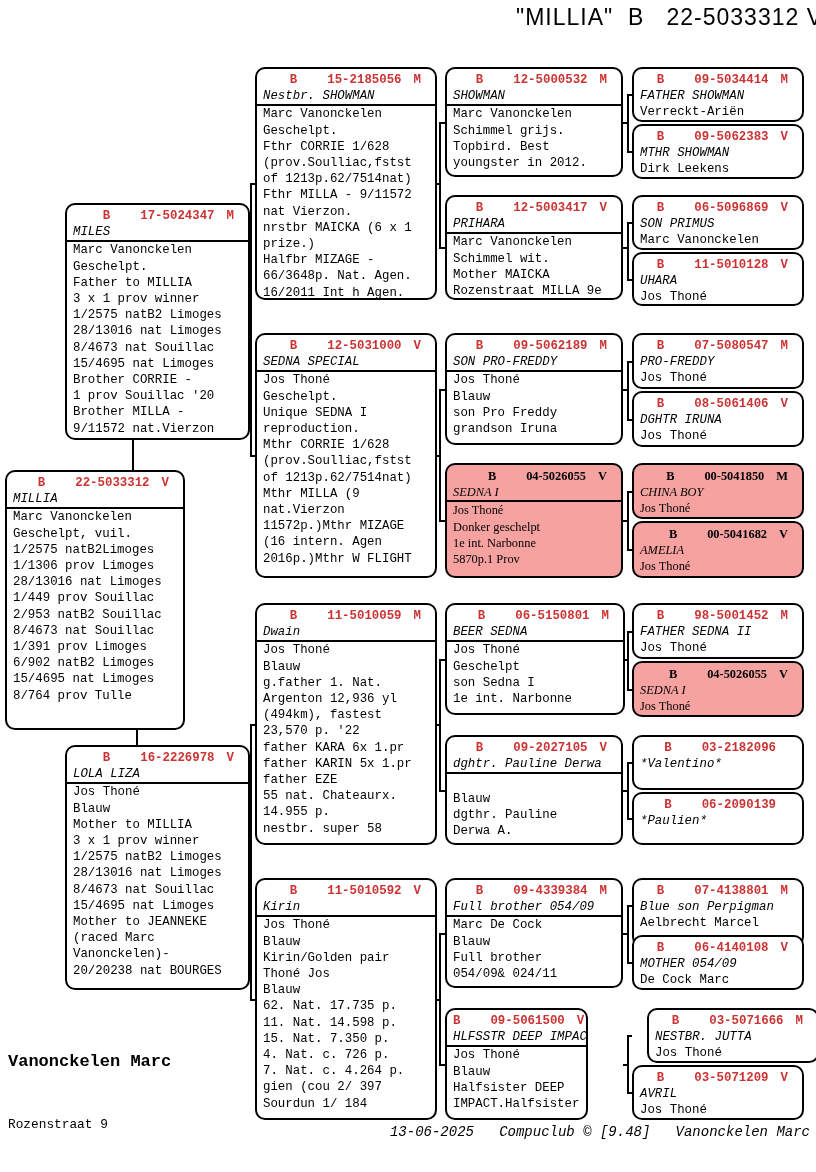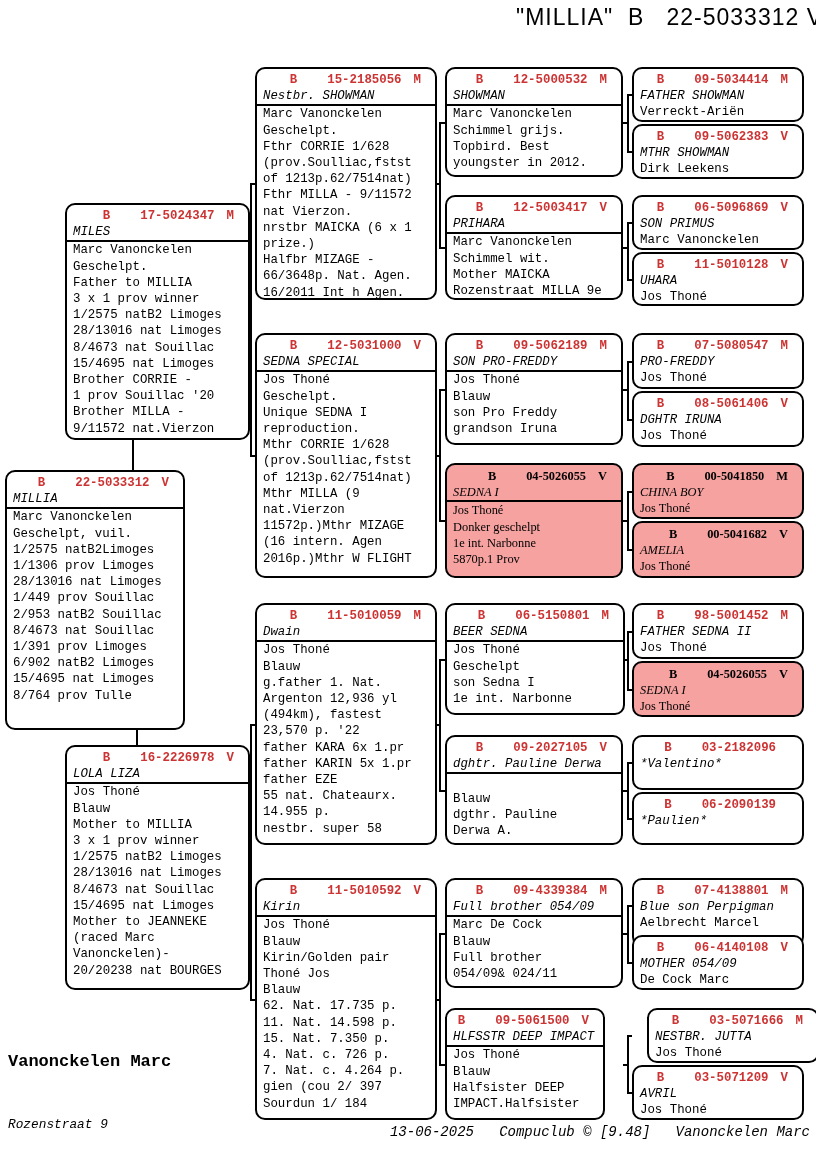--- a/index.html
+++ b/index.html
@@ -22,21 +22,21 @@
   .hdr { color:var(--red,#cc3333); font-weight:bold; padding:1px 14px 0 6px; white-space:pre;text-align:right; }
   .box.pink .hdr { color:#000; }
   .hdr .ring { margin-left:30px; }
   .hdr .sex  { margin-left:12px; }
   .bname { font-style:italic; padding:0 6px; white-space:pre; }
   .bname.rule { border-bottom:2px solid #000; }
   .bl { padding:0 6px; white-space:pre; }
   .conn { position:absolute; background:#000; }
   #contact { position:absolute; left:8px; top:1016px; white-space:pre; }
   #contact .cname { font-weight:bold; font-size:17px; margin-bottom:8px; }
-  #contact .cline { font-size:12.8px; line-height:19px;font-style:italic; }
+  #contact .cline { font-size:12.8px; line-height:19px; }
   #footer {
     position:absolute; right:6px; top:1124px; font-style:italic;
     font-size:14px; white-space:pre; color:#000;
   }
 </style>
 </head>
 <body>
 
 <div id="canvas">
   <div id="page-title">"MILLIA"  B   22-5033312 V</div>
@@ -203,21 +203,21 @@
         <div class="bl">Derwa A.</div>
       </div>
       <div class="box" style="left: 445px; top: 878px; width: 178px; height: 110px;">
         <div class="hdr"><span class="band">B</span><span class="ring">09-4339384</span><span class="sex">M</span></div>
         <div class="bname rule">Full brother 054/09</div>
         <div class="bl">Marc De Cock</div>
         <div class="bl">Blauw</div>
         <div class="bl">Full brother</div>
         <div class="bl">054/09&amp; 024/11</div>
       </div>
-      <div class="box" style="left: 445px; top: 1008px; width: 160px; height: 112px;">
+      <div class="box" style="left: 445px; top: 1008px; width: 143px; height: 112px;">
         <div class="hdr"><span class="band">B</span><span class="ring">09-5061500</span><span class="sex">V</span></div>
         <div class="bname rule">HLFSSTR DEEP IMPACT</div>
         <div class="bl">Jos Thoné</div>
         <div class="bl">Blauw</div>
         <div class="bl">Halfsister DEEP</div>
         <div class="bl">IMPACT.Halfsister</div>
       </div>
       <div class="box" style="left: 632px; top: 67px; width: 172px; height: 55px;">
         <div class="hdr"><span class="band">B</span><span class="ring">09-5034414</span><span class="sex">M</span></div>
         <div class="bname">FATHER SHOWMAN</div>

